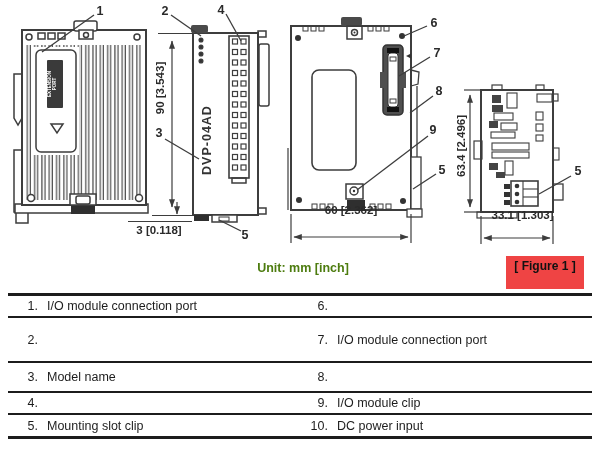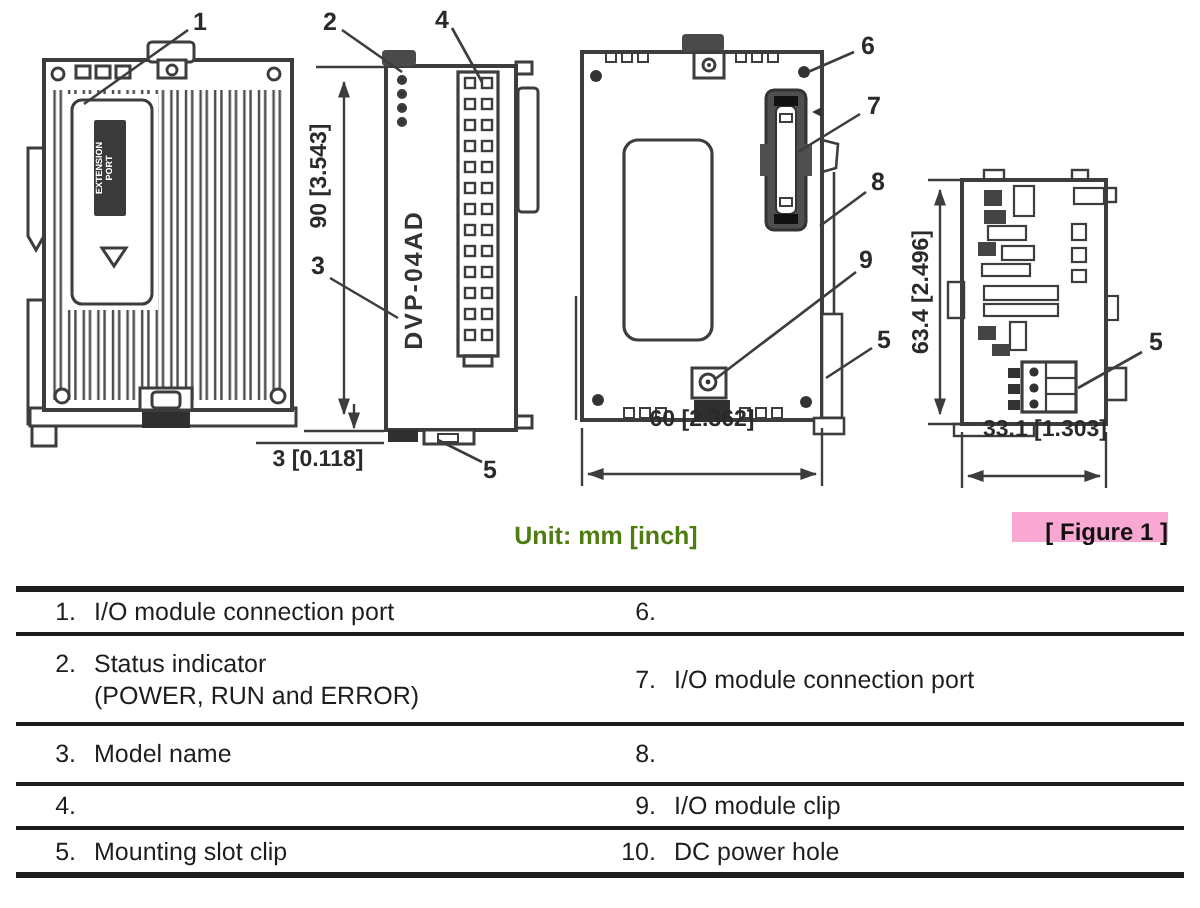--- a/index.html
+++ b/index.html
@@ -11,22 +11,22 @@
   .callout.wide{width:22px;}
   .dim{font-size:11.5px;text-align:center;white-space:nowrap;}
   .rot{transform:rotate(-90deg);transform-origin:center;}
   .model{font-size:12.5px;letter-spacing:1px;width:90px;text-align:center;color:#333;}
   .extlabel{position:absolute;left:29px;top:76px;width:52px;height:16px;
             transform:rotate(-90deg);transform-origin:center;color:#fff;
             font-size:4.5px;line-height:5.2px;font-weight:bold;text-align:center;}
   .extlabel span{display:block;}
   .unit{position:absolute;left:241px;top:261px;width:124px;text-align:center;
         font-size:12.5px;font-weight:bold;color:#4d7c0f;}
-  .figtag{position:absolute;left:506px;top:256px;width:78px;height:15px;line-height:21px;
-          background:#f9a8d4;color:#111;font-size:12px;font-weight:bold;text-align:right;}
+  .figtag{position:absolute;left:506px;top:256px;width:78px;height:33px;line-height:21px;
+          background:#ef4444;color:#111;font-size:12px;font-weight:bold;text-align:center;}
   
   .legend{position:absolute;left:8px;top:293px;width:584px;border-top:3px solid #1c1c1c;}
   .lrow{display:flex;border-bottom:2px solid #1c1c1c;}
   .lrow.last{border-bottom:3px solid #1c1c1c;}
   .r1{height:20px}.r2{height:43px}.r3{height:28px}.r4{height:20px}.r5{height:21px}
   .lcell{width:50%;display:flex;align-items:center;font-size:12.5px;line-height:16px;}
   .lcell.left{padding-left:10px;}
   .lcell.right{padding-left:6px;}
   .pair{display:flex;align-items:flex-start;}
   .num{display:inline-block;width:20px;text-align:right;margin-right:9px;flex:0 0 auto;}
@@ -299,24 +299,20 @@
         <span>I/O module connection port</span>
       </div>
       <div class="lcell right">
         <span class="num">6.</span>
       </div>
     </div>
     <div class="lrow r2">
       <div class="lcell left">
         <div class="pair">
           <span class="num">2.</span>
-          <span class="txt">
-            <span>Status indicator</span>
-            <span>(POWER, RUN and ERROR)</span>
-          </span>
         </div>
       </div>
       <div class="lcell right">
         <span class="num">7.</span>
         <span>I/O module connection port</span>
       </div>
     </div>
     <div class="lrow r3">
       <div class="lcell left">
         <span class="num">3.</span>
@@ -335,18 +331,18 @@
         <span>I/O module clip</span>
       </div>
     </div>
     <div class="lrow r5 last">
       <div class="lcell left">
         <span class="num">5.</span>
         <span>Mounting slot clip</span>
       </div>
       <div class="lcell right">
         <span class="num">10.</span>
-        <span>DC power hole</span>
+        <span>DC power input</span>
       </div>
     </div>
   </div>
 
 </div>
 
 </body></html>

